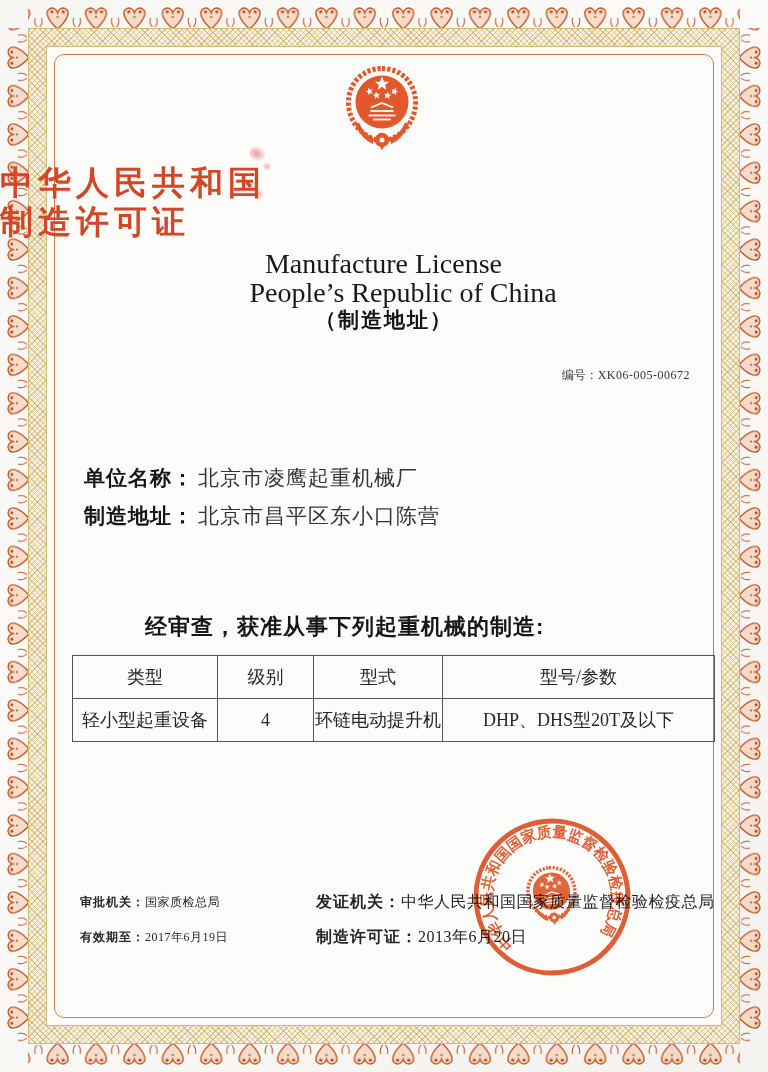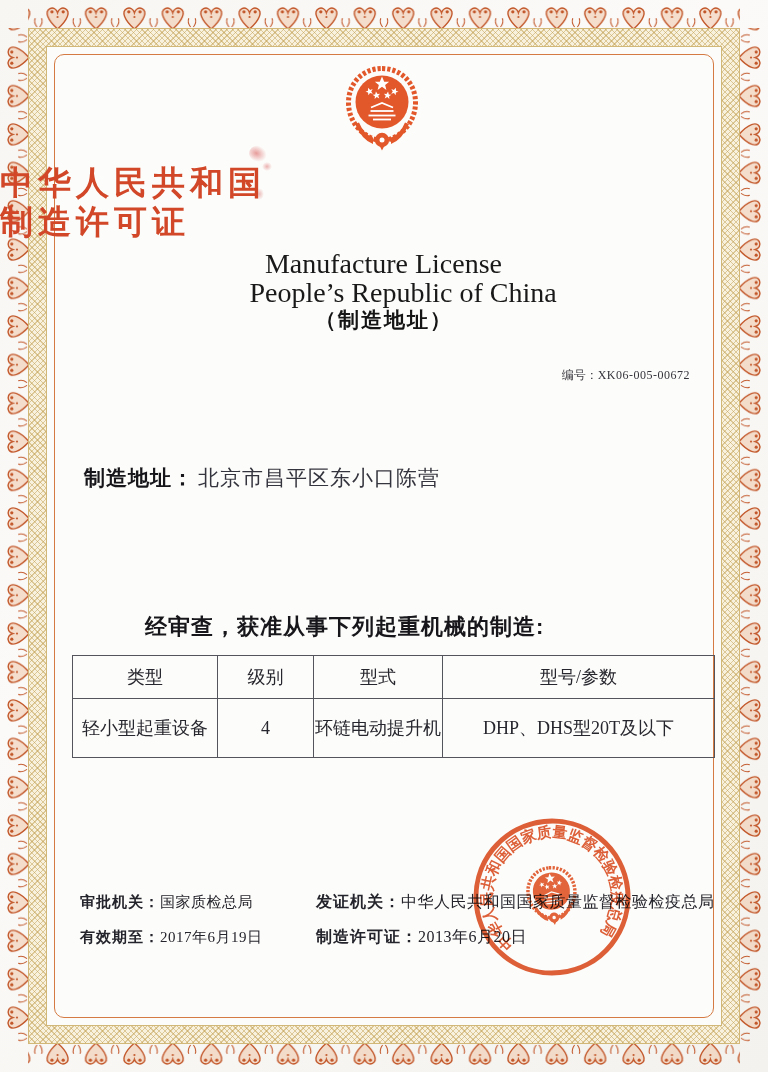--- a/index.html
+++ b/index.html
@@ -64,23 +64,23 @@
     font-family:"Liberation Sans",sans-serif;font-weight:bold;
     font-size:22px;color:#17171b;letter-spacing:1px;
   }
   table.grant{
     position:absolute;left:72px;top:655px;width:642px;
     border-collapse:collapse;font-size:18px;color:#26262e;text-align:center;
     table-layout:fixed;
   }
   table.grant th,table.grant td{border:1px solid #54545c;font-weight:normal;padding:0;}
   table.grant tr.hdr{height:43px;}
-  table.grant tr.row{height:59px;}
-  
-  .f-col{position:absolute;font-size:15px;color:#24242c;white-space:nowrap;}
+  table.grant tr.row{height:43px;}
+  
+  .f-col{position:absolute;font-size:12px;color:#24242c;white-space:nowrap;}
   .f-left{left:80px;top:892px;}
   .f-right{left:316px;top:892px;font-size:16px;}
   .f-row{line-height:20px;margin-bottom:15px;}
   .f-row .lbl{font-weight:bold;letter-spacing:1px;}
   .f-row .val{letter-spacing:.5px;}
   svg.seal{position:absolute;left:462px;top:805px;width:180px;height:184px;
     mix-blend-mode:multiply;opacity:.92;pointer-events:none;}
 </style>
 </head>
 <body>
@@ -177,20 +177,23 @@
   <div class="title-en e1">Manufacture License</div>
   <div class="title-en e2">People’s Republic of China</div>
   <div class="subtitle">（制造地址）</div>
 
   <div class="license-line">
     <span class="lbl">编号：</span><span class="num">XK06-005-00672</span>
   </div>
 
   <div class="info-block">
     <div class="info-row">
+      <span class="lbl">单位名称：</span><span class="val">北京市凌鹰起重机械厂</span>
+    </div>
+    <div class="info-row">
       <span class="lbl">制造地址：</span><span class="val">北京市昌平区东小口陈营</span>
     </div>
   </div>
 
   <div class="statement">经审查，获准从事下列起重机械的制造:</div>
 
   <table class="grant">
     <colgroup>
         <col style="width:145px">
         <col style="width:96px">

